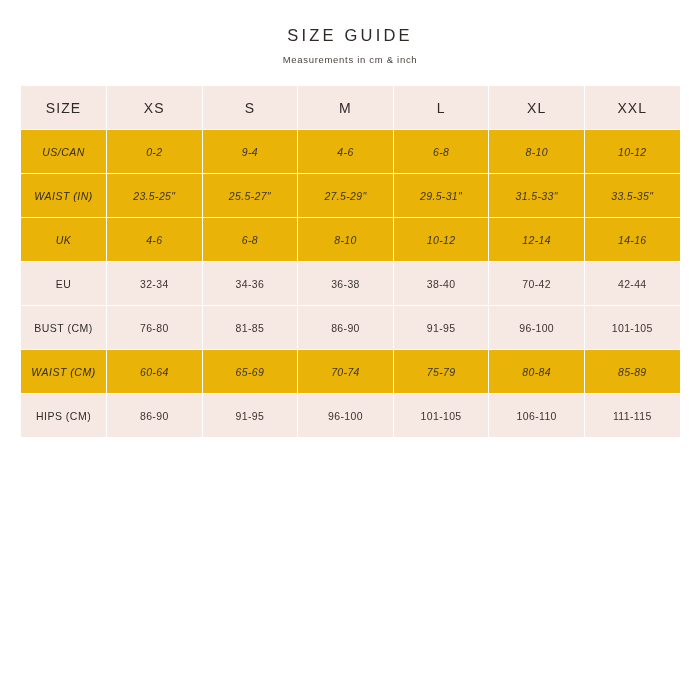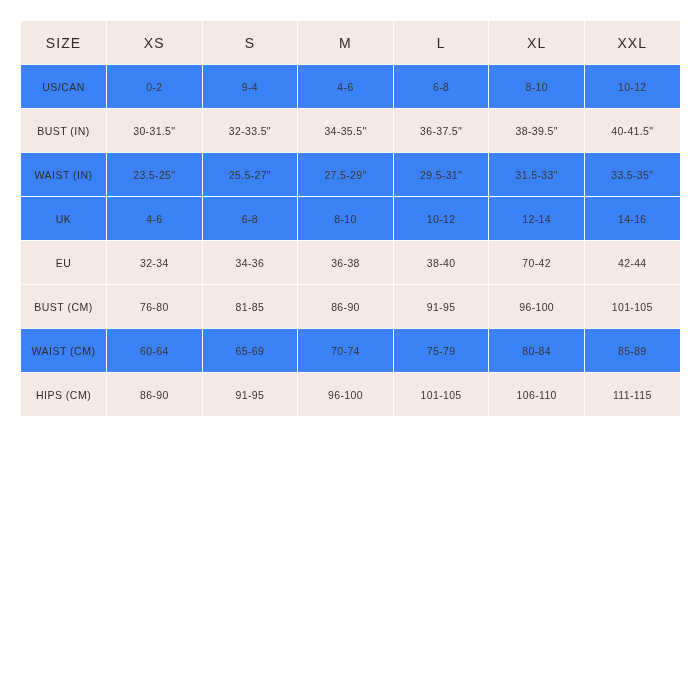--- a/index.html
+++ b/index.html
@@ -51,39 +51,43 @@
   td {
     border: 1px solid #ffffff;
     text-align: center;
     vertical-align: middle;
     font-size: 10.5px;
     letter-spacing: 0.35px;
     color: #3b3431;
     padding: 0;
   }
   tr.shaded td { background: #f6e9e4; }
-  tr.plain td  { background: #3b82f6; }
+  tr.plain td  { background: #eab308; font-style: italic; }
   td.rowlabel {
     font-size: 10.5px;
     letter-spacing: 0.5px;
     color: #312b28;
   }
   tr.head td {
     font-size: 14px;
     letter-spacing: 1.1px;
     color: #312b28;
   }
   
   .table-wrap { border-top: 0; }
 </style>
 </head>
 <body>
 
 <div class="page">
 
+  <div class="header">
+    <h1 class="title">SIZE GUIDE</h1>
+    <p class="subtitle">Measurements in cm &amp; inch</p>
+  </div>
 
   <div class="table-wrap">
     <table>
       <colgroup>
         <col class="label-col">
         <col class="data-col">
         <col class="data-col">
         <col class="data-col">
         <col class="data-col">
         <col class="data-col">
@@ -100,29 +104,20 @@
             <td>XXL</td>
           </tr>
           <tr class="plain">
             <td class="rowlabel">US/CAN</td>
             <td>0-2</td>
             <td>9-4</td>
             <td>4-6</td>
             <td>6-8</td>
             <td>8-10</td>
             <td>10-12</td>
-          </tr>
-          <tr class="shaded">
-            <td class="rowlabel">BUST (IN)</td>
-            <td>30-31.5"</td>
-            <td>32-33.5"</td>
-            <td>34-35.5"</td>
-            <td>36-37.5"</td>
-            <td>38-39.5"</td>
-            <td>40-41.5"</td>
           </tr>
           <tr class="plain">
             <td class="rowlabel">WAIST (IN)</td>
             <td>23.5-25"</td>
             <td>25.5-27"</td>
             <td>27.5-29"</td>
             <td>29.5-31"</td>
             <td>31.5-33"</td>
             <td>33.5-35"</td>
           </tr>

